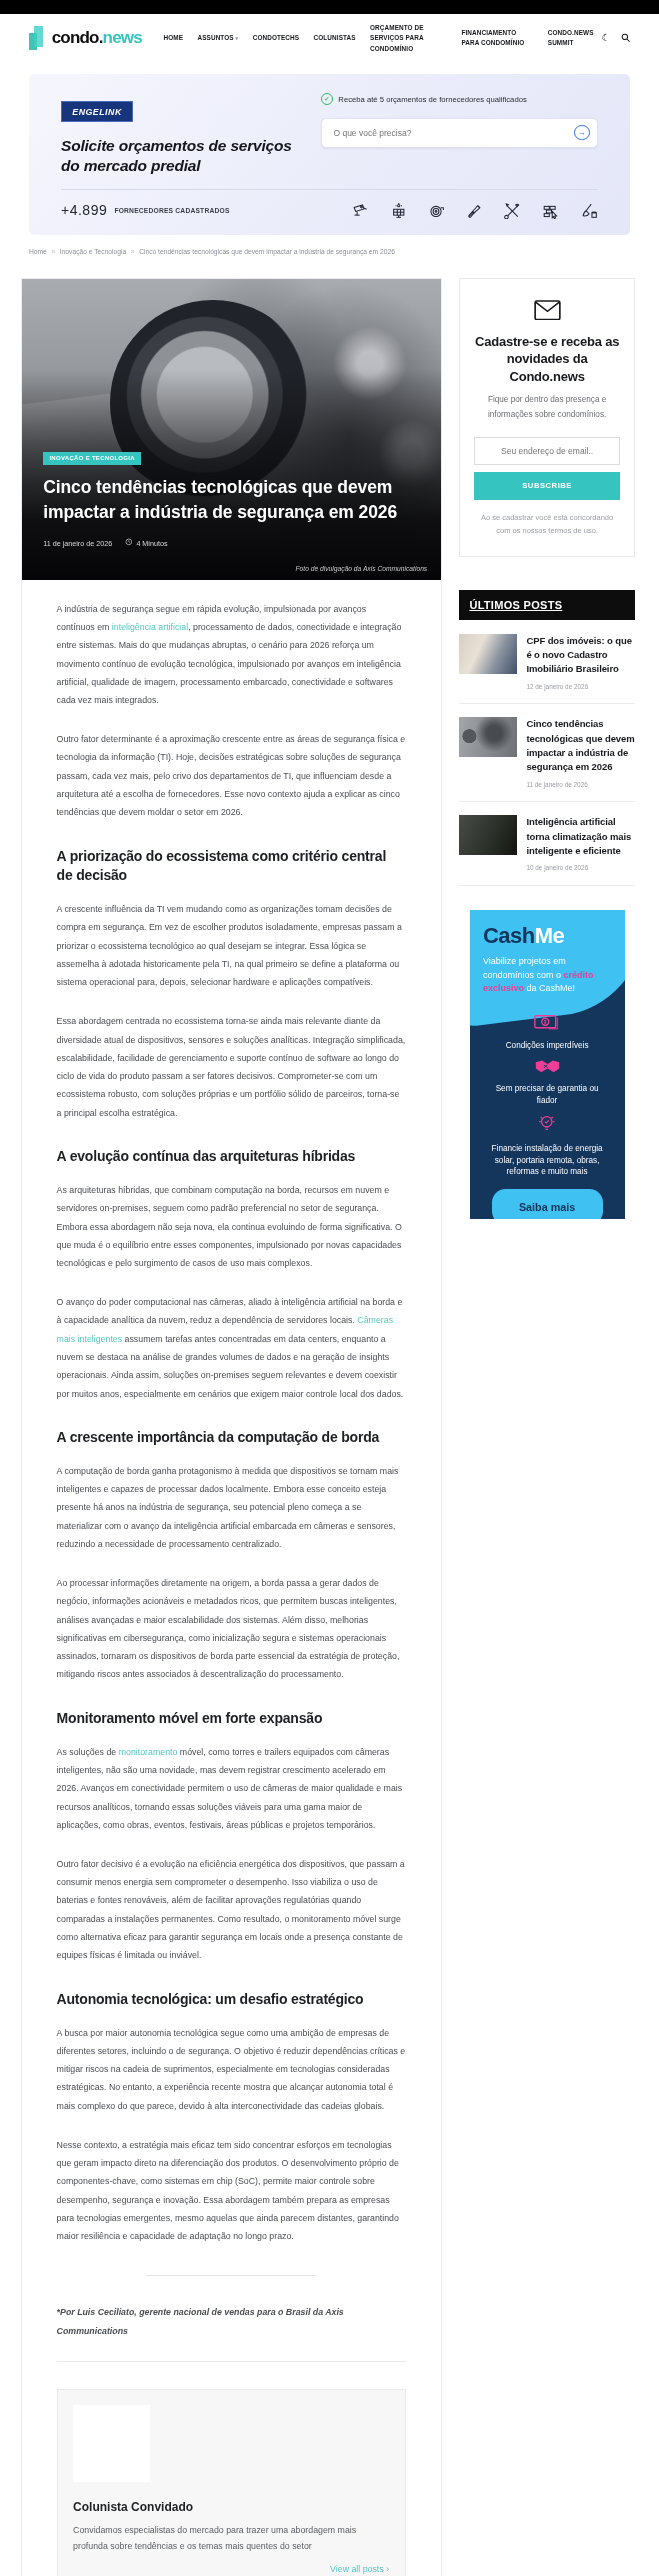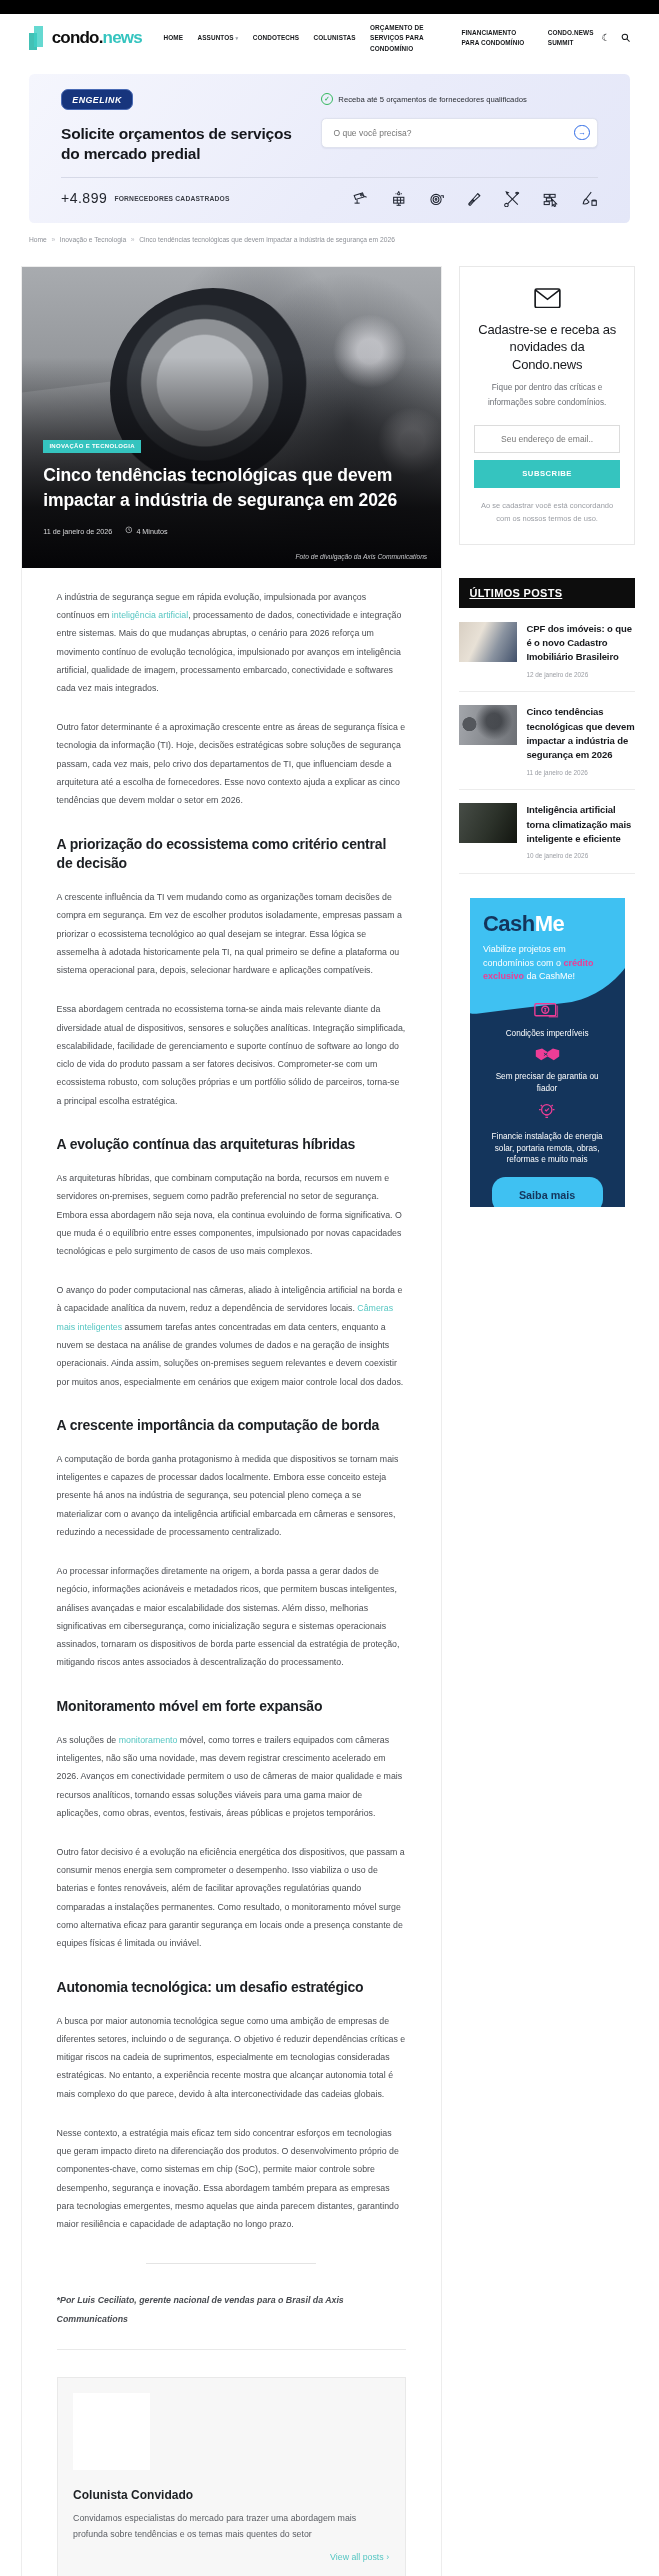--- a/index.html
+++ b/index.html
@@ -16,22 +16,22 @@
   .nav { display:flex; gap:14.4px; margin-left:21.6px; align-items:center; }
   .nav-item { font-size:6.4px; font-weight:bold; color:#15171a; letter-spacing:0.1px; line-height:1.6; cursor:pointer; }
   .nav-item .chev { color:#9aa0a8; font-size:5.2px; }
   .nw-150 { max-width:77px; } .nw-140 { max-width:72px; } .nw-100 { max-width:52px; }
   .header-icons { margin-left:auto; display:flex; gap:10.3px; align-items:center; }
   .hdr-icon { font-size:9.8px; color:#15171a; cursor:pointer; line-height:1; }
   
   .banner { margin:11.3px 29px 0; background:linear-gradient(130deg,#f5f6fd 0%,#eaecfa 55%,#e4e7f8 100%); border-radius:5.2px; padding:15.5px 32px 15.5px; }
   .banner-top { display:flex; }
   .banner-left { width:45%; }
-  .engelink-badge { display:inline-block; background:#17357d; color:#fff; font-style:italic; font-weight:bold; font-size:8.8px; padding:4.6px 10.3px; border-radius:7px; border:1px solid #4a6bb5; letter-spacing:0.5px; cursor:pointer; }
-  .banner-heading { font-size:15.5px; font-weight:bold; color:#15171c; line-height:1.3; margin-top:13.4px; letter-spacing:-0.2px; }
+  .engelink-badge { display:inline-block; background:#17357d; color:#fff; font-style:italic; font-weight:bold; font-size:8.8px; padding:4.6px 10.3px; border-radius:0; border:1px solid #4a6bb5; letter-spacing:0.5px; cursor:pointer;margin-top:12px; }
+  .banner-heading { font-size:15.5px; font-weight:bold; color:#15171c; line-height:1.3; margin-top:13.4px; letter-spacing:-0.2px;font-style:italic; }
   .banner-right { flex:1; padding-left:18.5px; padding-top:4.1px; }
   .check-row { display:flex; align-items:center; gap:5.2px; font-size:7.7px; color:#2a2d33; }
   .check-circle { width:12px; height:12px; border:1px solid #35b95f; border-radius:50%; color:#35b95f; display:flex; align-items:center; justify-content:center; font-size:6.7px; font-weight:bold; flex:none; }
   .banner-search { margin-top:12.4px; background:#fff; border:0.5px solid #dfe2ee; border-radius:5.2px; height:30px; display:flex; align-items:center; padding:0 7.2px 0 9.3px; box-shadow:0 0.5px 1.5px rgba(20,30,80,.06); }
   .banner-search input { flex:1; border:none; outline:none; font-size:8.5px; color:#333; background:transparent; font-family:inherit; }
   .arrow-btn { width:15.5px; height:15.5px; border-radius:50%; border:1px solid #2e6be6; color:#2e6be6; display:flex; align-items:center; justify-content:center; font-size:7.7px; cursor:pointer; flex:none; }
   .banner-divider { border-top:0.5px solid #d6d9e7; margin-top:13.4px; }
   .banner-bottom { display:flex; align-items:center; margin-top:11.3px; }
   .count { font-size:14px; color:#23262e; letter-spacing:0.5px; }
   .count-label { font-size:6.7px; color:#3a3d45; margin-left:7.2px; letter-spacing:0.2px; font-weight:bold; }
@@ -74,21 +74,21 @@
   .author-box { display:flex; background:#f7f7f7; border:0.5px solid #e9e9e9; padding:15.5px; gap:14.4px; margin-bottom:30px;flex-direction:column; }
   .author-avatar { width:77px; height:77px; background:#fff; flex:none; }
   .author-info { flex:1; }
   .author-name { font-size:12px; font-weight:bold; color:#1d2024; margin:3.1px 0 8.2px; }
   .author-desc { font-size:8.8px; line-height:1.9; color:#5a5d63; }
   .author-link { display:block; text-align:right; color:#56c6c2; font-size:8.8px; margin-top:9.3px; cursor:pointer; }
   .tags { display:flex; flex-wrap:wrap; gap:5.7px; margin-bottom:33px; }
   .tag { background:#f4f4f4; color:#8f9298; font-size:7px; padding:5.2px 7.7px; cursor:pointer; }
   
   .widget-subscribe { border:0.5px solid #e8e8e8; padding:20.6px 14.4px 18.5px; text-align:center; background:#fff; }
-  .sub-title { font-size:13px; font-weight:normal; line-height:1.35; margin:10.3px 0 8.2px; color:#17191d; letter-spacing:-0.2px; }
+  .sub-title { font-size:13px; font-weight:bold; line-height:1.35; margin:10.3px 0 8.2px; color:#17191d; letter-spacing:-0.2px; }
   .sub-text { font-size:8.2px; color:#6a6d73; line-height:1.75; }
   .sub-input { margin-top:14.4px; width:100%; border:0.5px solid #dcdcdc; height:28px; font-size:8.5px; color:#555; text-align:center; outline:none; font-family:inherit; }
   .sub-btn { margin-top:7.2px; width:100%; height:28px; background:#35c4bf; color:#fff; font-weight:bold; font-size:7.7px; letter-spacing:0.5px; border:none; cursor:pointer; font-family:inherit; }
   .sub-terms { font-size:7.5px; color:#9b9ea4; line-height:1.75; margin-top:11.3px; }
   .widget-latest { margin-top:33px; }
   .latest-header { background:#0d0d0d; color:#fff; font-size:11px; font-weight:bold; letter-spacing:0.3px; padding:9.3px 10.3px;text-decoration:underline; }
   .latest-item { display:flex; gap:9.3px; padding:13.4px 0; border-bottom:0.5px solid #ececec; cursor:pointer; }
   .latest-thumb { width:58px; height:40px; flex:none; }
   .latest-info { flex:1; }
   .latest-title { font-size:9.5px; font-weight:bold; line-height:1.5; color:#17191d; letter-spacing:-0.1px; }
@@ -322,21 +322,21 @@
 
   <div class="sidebar">
     <div class="widget-subscribe">
       <div>
         <svg width="27" height="20.6" viewBox="0 0 26 20" fill="none" stroke="#17191d" stroke-width="1.6">
             <rect x="1" y="1" width="24" height="18" rx="1.5"></rect>
             <path d="M1.5 2 L13 11 L24.5 2"></path>
           </svg>
       </div>
       <div class="sub-title">Cadastre-se e receba as novidades da Condo.news</div>
-      <div class="sub-text">Fique por dentro das críticas e informações sobre condomínios.</div>
+      <div class="sub-text">Fique por dentro das presença e informações sobre condomínios.</div>
       <input class="sub-input" placeholder="Seu endereço de email.." style="">
       <button class="sub-btn">SUBSCRIBE</button>
       <div class="sub-terms">Ao se cadastrar você está concordando com os nossos termos de uso.</div>
     </div>
 
     <div class="widget-latest">
       <div class="latest-header">ÚLTIMOS POSTS</div>
       <div class="latest-item">
         <div class="latest-thumb thumb-cpf"></div>
         <div class="latest-info">

